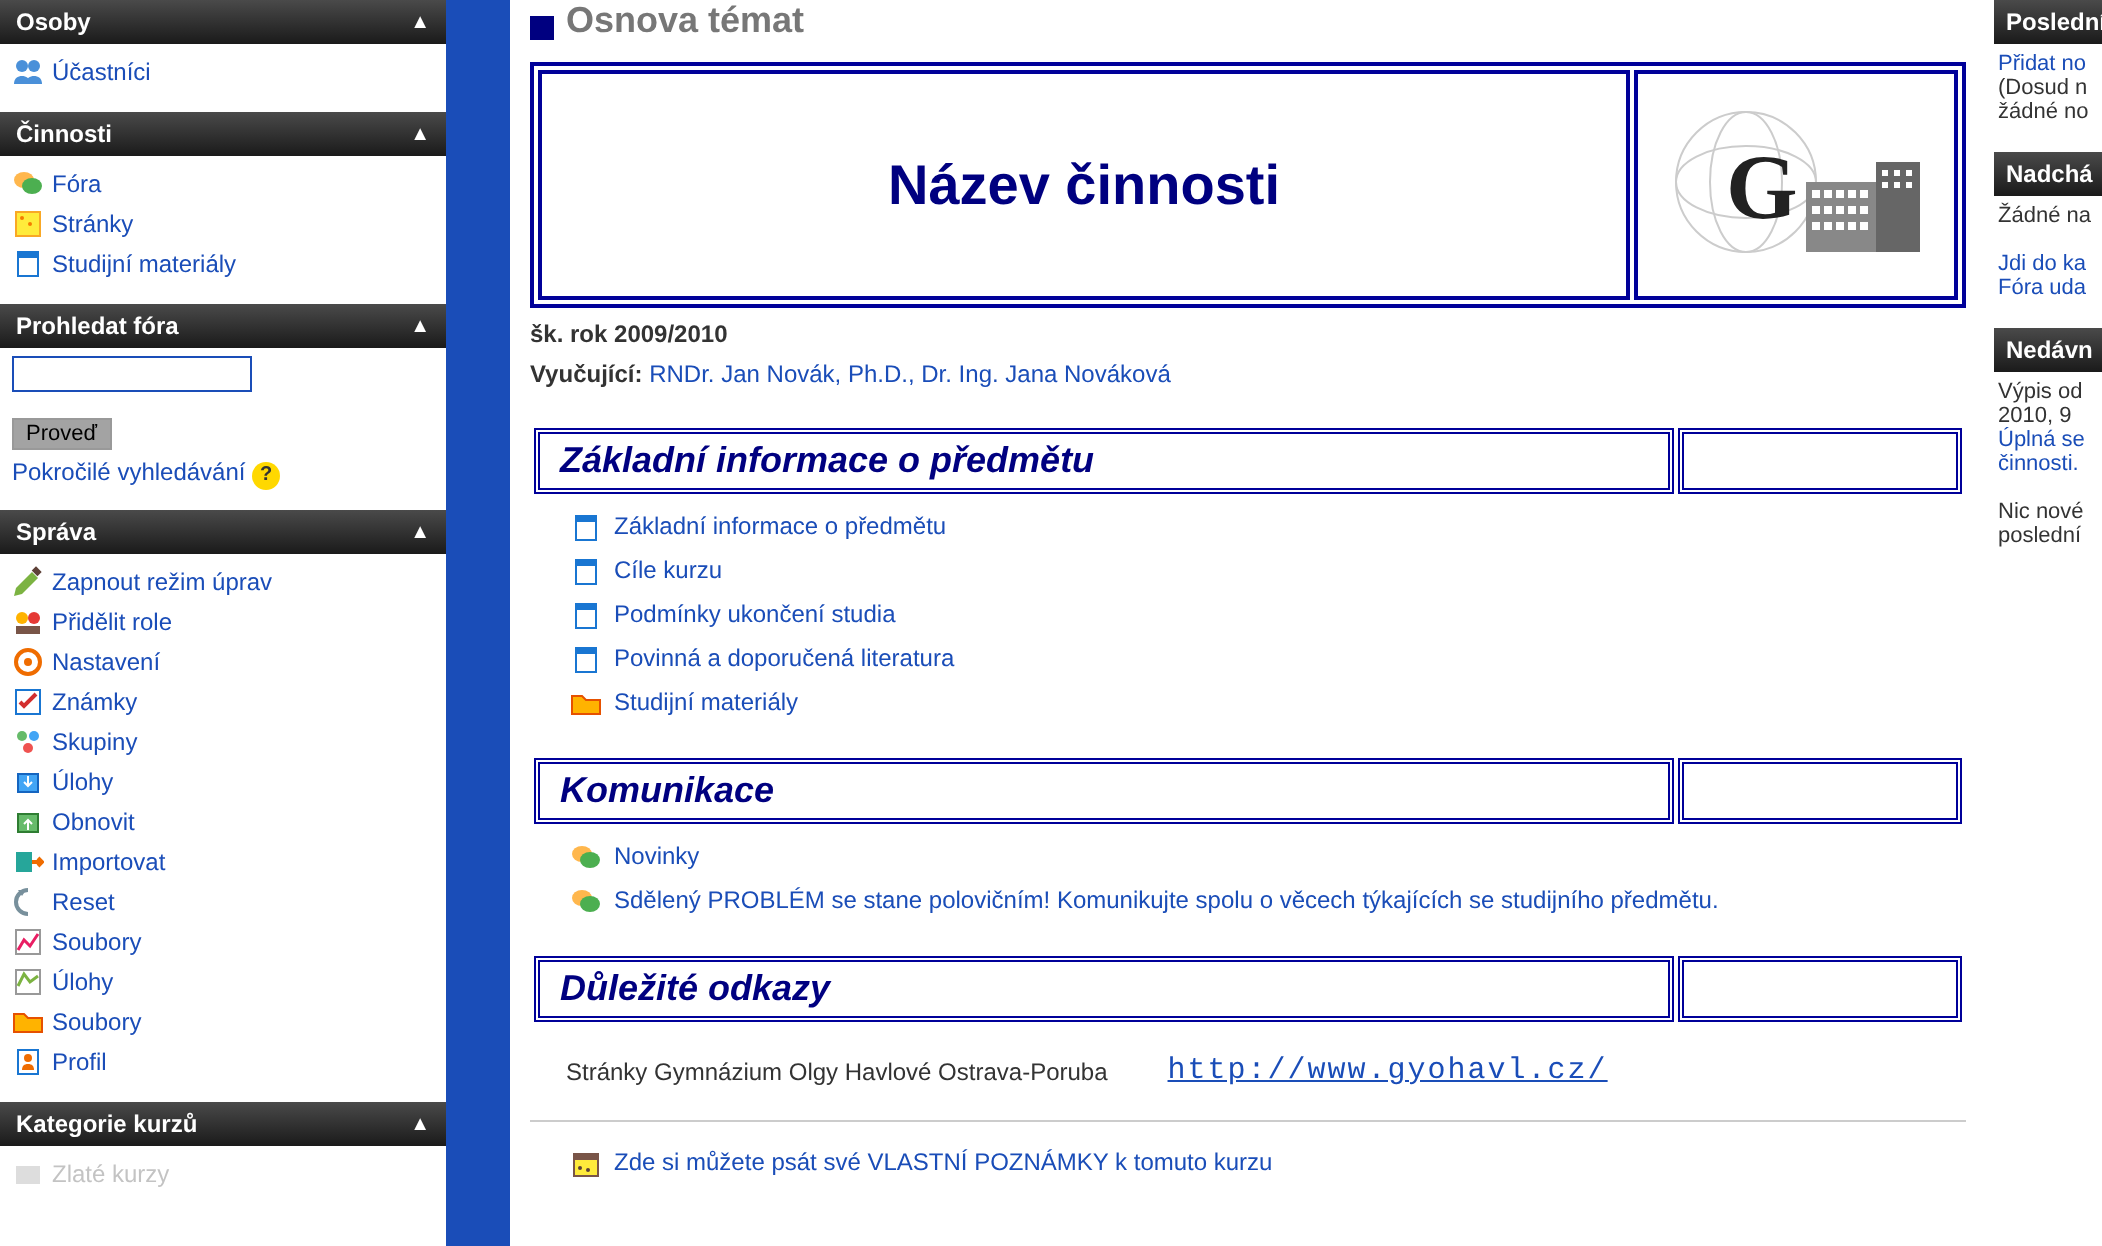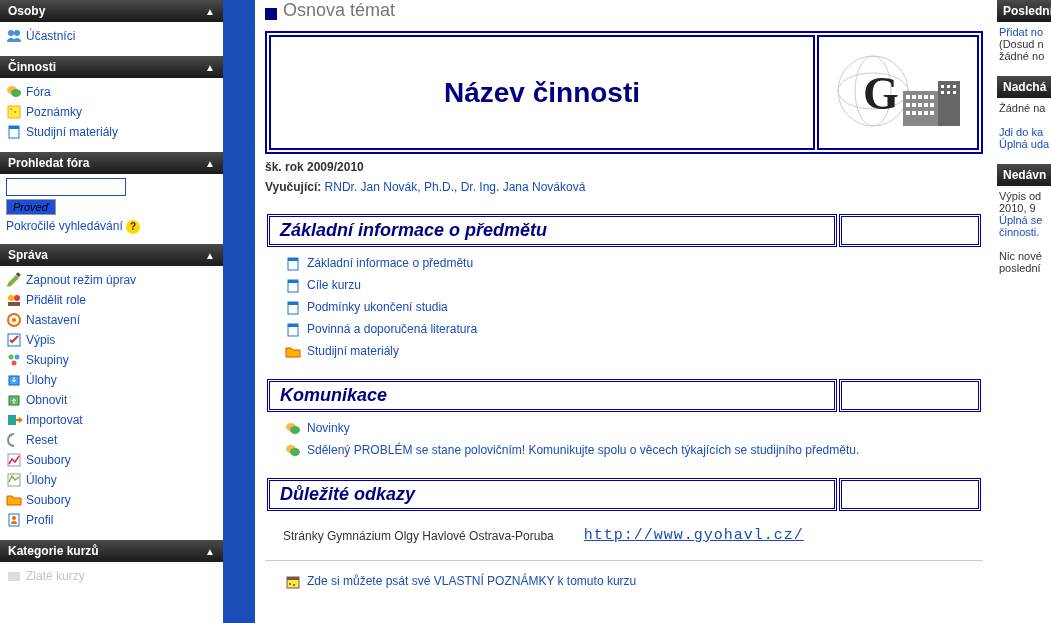--- a/index.html
+++ b/index.html
@@ -16,25 +16,25 @@
 .sideblock .content { background: #fff; padding: 4px 6px; }
 .sideblock ul { list-style: none; }
 .sideblock li { padding: 2px 0; display: flex; align-items: center; gap: 4px; }
 .sideblock li a { color: #1a4db8; text-decoration: none; font-size: 12px; }
 
 .icon { width: 16px; height: 16px; display: inline-block; flex-shrink: 0; }
 .icon svg { width: 16px; height: 16px; display: block; }
 
 .search-box { padding: 4px 0; }
 .search-box input[type="text"] { width: 120px; border: 1px solid #1a4db8; padding: 2px; font-size: 11px; }
-.search-box button { font-size: 11px; padding: 1px 6px; margin-top: 3px; background: #1d4ed8; border: 1px solid #999; cursor: pointer; font-style: italic; }
+.search-box button { font-size: 11px; padding: 1px 6px; margin-top: 13px; background: #a3a3a3; border: 1px solid #999; cursor: pointer; }
 .search-box a { color: #1a4db8; text-decoration: none; font-size: 12px; display: inline-block; margin-top: 4px; }
 .help-icon { display: inline-block; width: 14px; height: 14px; border-radius: 50%; background: #ffd800; color: #333; font-size: 10px; text-align: center; line-height: 14px; font-weight: bold; }
 
-.main-title { font-size: 18px; font-weight: normal; color: #333; padding: 0 0 6px 0; }
+.main-title { font-size: 18px; font-weight: bold; color: #333; padding: 0 0 6px 0; }
 
 .course-header-table { border: 2px solid #000099; margin: 4px 0; width: 100%; }
 .course-header-table td { border: 2px solid #000099; padding: 14px; vertical-align: middle; }
 .course-header-title { text-align: center; font-size: 28px; font-weight: bold; color: #000080; }
 .course-logo { width: 140px; text-align: center; }
 .course-logo .logo-box { display: inline-block; }
 
 .meta-line { font-size: 12px; color: #333; margin: 6px 0; }
 .meta-line.bold { font-weight: bold; }
 .meta-line .teachers { color: #1a4db8; font-weight: normal; }
@@ -105,21 +105,21 @@
             <a href="#">Fóra</a>
           </li>
           <li>
             <span class="icon">
                 <svg viewBox="0 0 16 16">
                   <rect x="2" y="2" width="12" height="12" fill="#ffeb3b" stroke="#f9a825"></rect>
                   <circle cx="5" cy="5" r="1" fill="#f57c00"></circle>
                   <circle cx="9" cy="8" r="1" fill="#f57c00"></circle>
                 </svg>
               </span>
-            <a href="#">Poznámky</a>
+            <a href="#">Stránky</a>
           </li>
           <li>
             <span class="icon">
                 <svg viewBox="0 0 16 16">
                   <rect x="3" y="2" width="10" height="12" fill="#fff" stroke="#1976d2"></rect>
                   <rect x="3" y="2" width="10" height="3" fill="#1976d2"></rect>
                 </svg>
               </span>
             <a href="#">Studijní materiály</a>
           </li>
@@ -175,21 +175,21 @@
               </span>
               <a href="#">Nastavení</a>
             </li>
           <li>
               <span class="icon">
                 <svg viewBox="0 0 16 16">
                   <rect x="2" y="2" width="12" height="12" fill="#fff" stroke="#1976d2"></rect>
                   <path d="M4 8l2 2 6-6" stroke="#d32f2f" fill="none" stroke-width="2"></path>
                 </svg>
               </span>
-              <a href="#">Výpis</a>
+              <a href="#">Známky</a>
             </li>
           <li>
               <span class="icon">
                 <svg viewBox="0 0 16 16">
                   <circle cx="5" cy="5" r="2.5" fill="#66bb6a"></circle>
                   <circle cx="11" cy="5" r="2.5" fill="#42a5f5"></circle>
                   <circle cx="8" cy="11" r="2.5" fill="#ef5350"></circle>
                 </svg>
               </span>
               <a href="#">Skupiny</a>
@@ -467,21 +467,21 @@
         <a href="#">Přidat no</a><br>
         <span style="white-space:pre">(Dosud n
 žádné no</span>
       </div>
     </div>
     <div class="right-block">
       <div class="hdr">Nadchá</div>
       <div class="bd">
         <span>Žádné na</span><br><br>
         <a href="#">Jdi do ka</a><br>
-        <a href="#">Úplná uda</a>
+        <a href="#">Fóra uda</a>
       </div>
     </div>
     <div class="right-block">
       <div class="hdr">Nedávn</div>
       <div class="bd">
         <span style="white-space:pre">Výpis od
 2010, 9</span><br>
         <a href="#" style="white-space:pre">Úplná se
 činnosti.</a><br><br>
         <span style="white-space:pre">Nic nové

